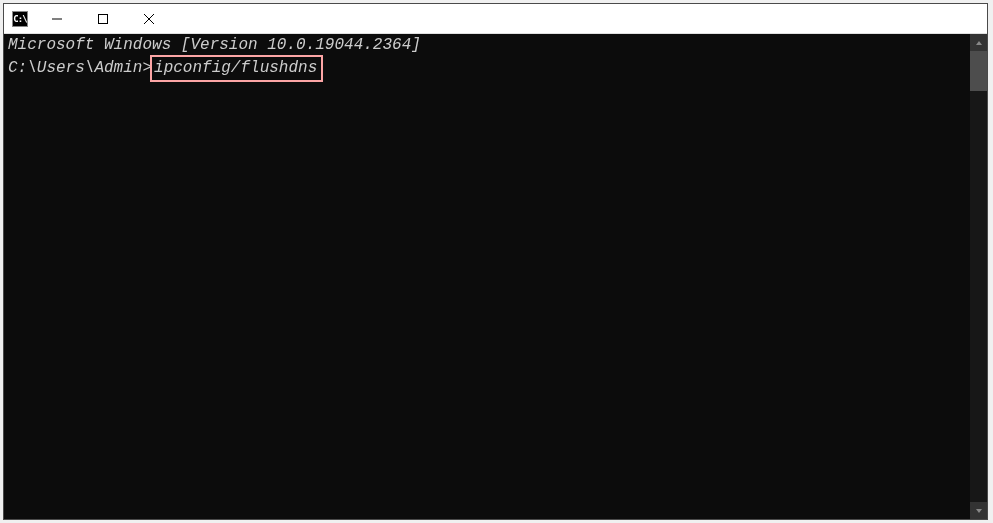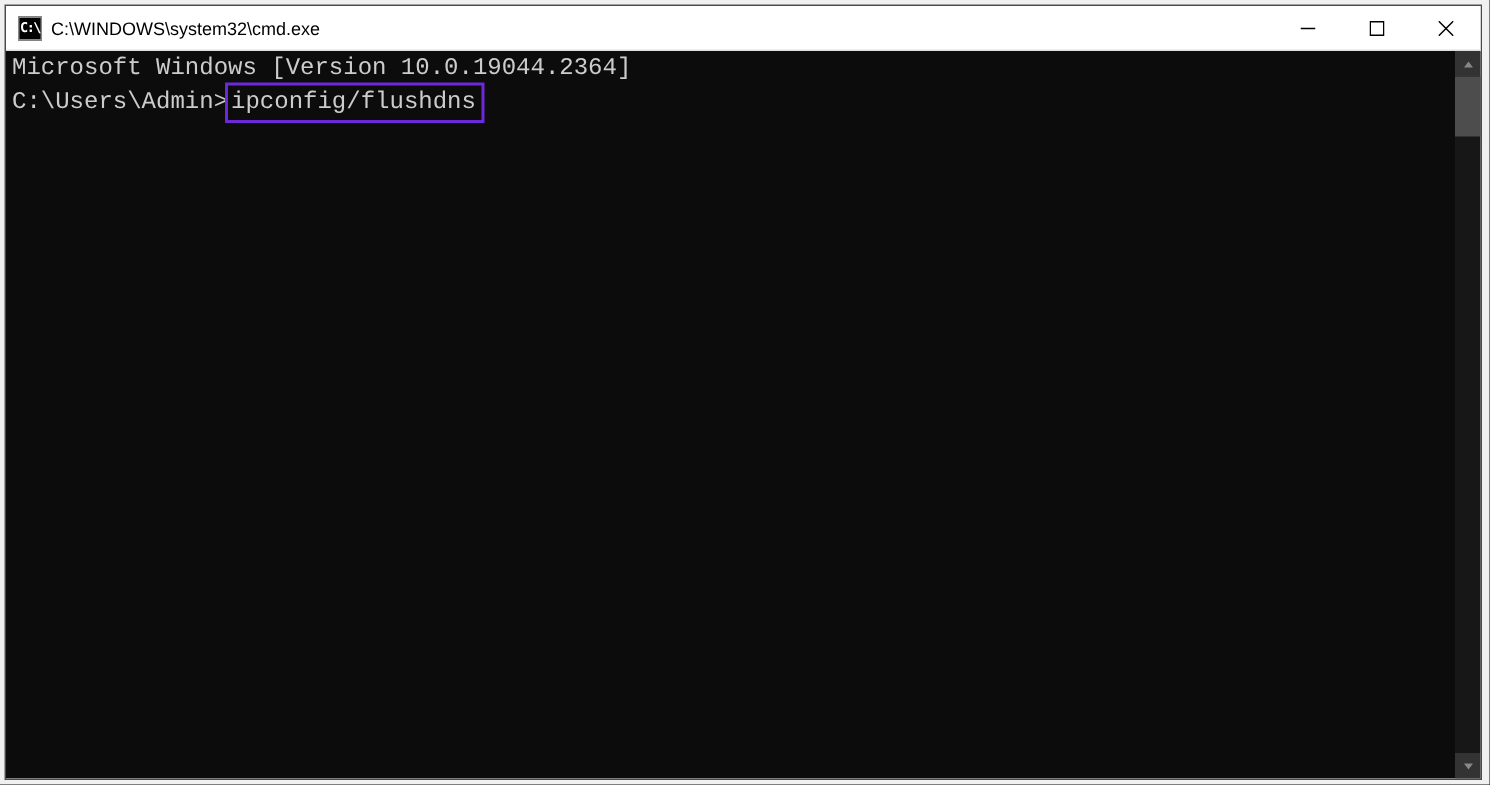--- a/index.html
+++ b/index.html
@@ -70,20 +70,21 @@
     .console {
       flex: 1;
       background: #0c0c0c;
       color: #cccccc;
       font-family: Consolas, "Courier New", monospace;
       font-size: 16px;
       line-height: 1.18;
       padding: 2px 4px;
       white-space: pre;
       overflow: hidden;
+      font-style: italic;
     }
     .scrollbar {
       width: 17px;
       background: #1a1a1a;
       display: flex;
       flex-direction: column;
     }
     .sb-btn {
       height: 17px;
       background: #333333;
@@ -100,35 +101,34 @@
     }
     .sb-thumb {
       position: absolute;
       top: 0;
       left: 0;
       right: 0;
       height: 40px;
       background: #4d4d4d;
     }
     .highlight-box {
-      border: 2px solid #6d28d9;
+      border: 2px solid #fca5a5;
       padding: 2px 4px 2px 2px;
       margin-left: -2px;
       display: inline-block;
     }
     .console-line { display: block; }
   </style>
 </head>
 <body>
 
 <div class="window">
 
   <div class="titlebar">
     <div class="titlebar-icon">C:\</div>
-    <div class="titlebar-text">C:\WINDOWS\system32\cmd.exe</div>
     <div class="win-controls">
       <div class="win-btn">
         <svg viewBox="0 0 10 10">
             <line x1="0" y1="5" x2="10" y2="5" stroke="#000" stroke-width="1"></line>
           </svg>
       </div>
       <div class="win-btn">
         <svg viewBox="0 0 10 10">
             <rect x="0.5" y="0.5" width="9" height="9" fill="none" stroke="#000" stroke-width="1"></rect>
           </svg>

